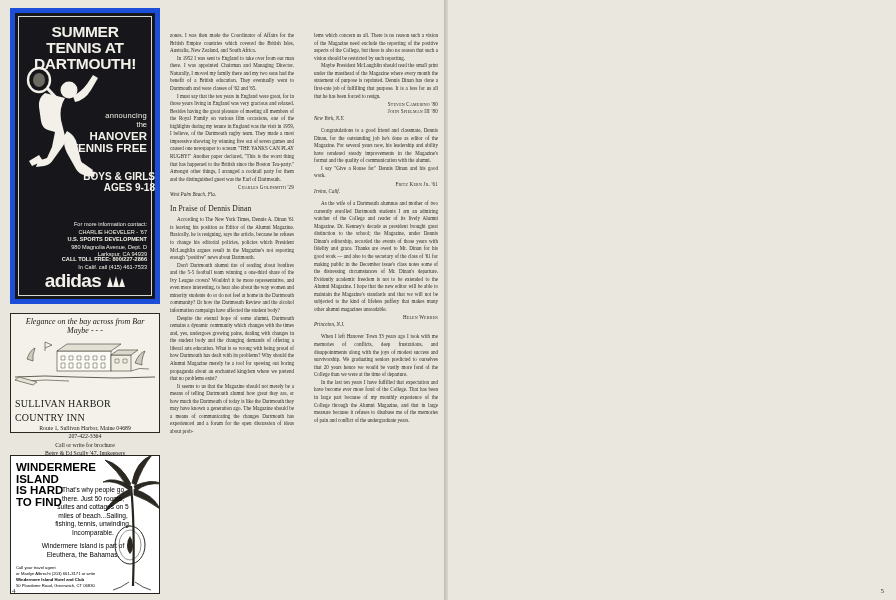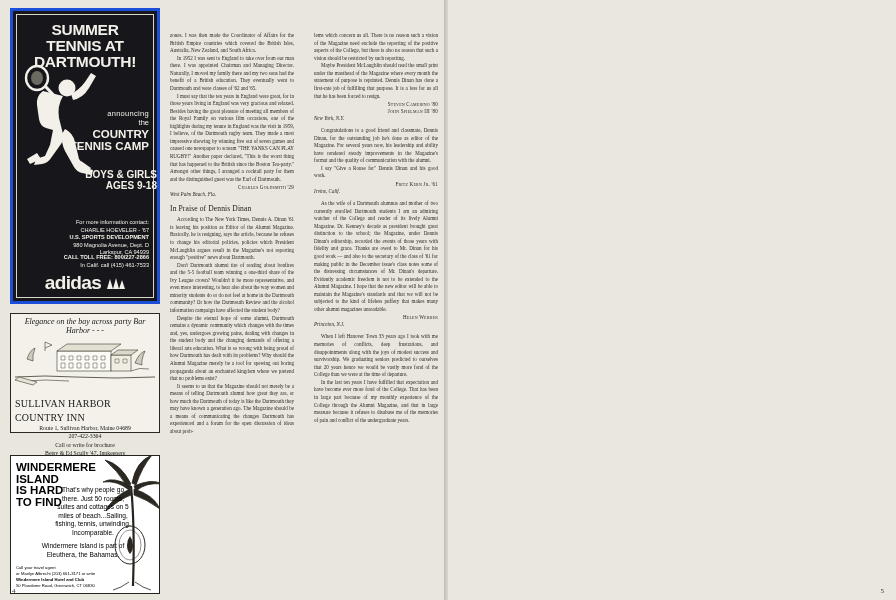--- a/index.html
+++ b/index.html
@@ -36,21 +36,21 @@
   .ad-col {
     position: absolute; left: 10px; top: 8px;
     width: 150px; height: 585px;
   }
   
   .ad-tennis {
     position: relative;
     width: 150px; height: 296px;
     background: #17161a;
     color: #f2f0e8;
-    border: 3px solid #1d4ed8;
+    border: 5px solid #1d4ed8;
     overflow: hidden;
   }
   .ad-tennis .inner {
     position: absolute; inset: 3px;
     border: 1.5px solid #d9d6cc;
     padding: 5px 6px;
   }
   .ad-tennis h1 {
     font-family: "Liberation Sans", sans-serif;
     font-weight: bold; font-size: 15.5px; line-height: 1.02;
@@ -220,21 +220,21 @@
             <path d="M52 37 q8 -4 14 -12 l6 -9 l5 3 l-7 12 q-6 10 -16 12 z"></path>
             <path d="M46 72 q8 4 10 13 l4 17 l7 9 l7 2 l-1 5 l-10 -2 q-5 -1 -8 -6 l-9 -16 q-4 -8 -3 -17 z"></path>
             <path d="M18 96 l-10 6 l3 5 l11 -5 z"></path>
             <path d="M62 104 l10 7 l-3 4 l-11 -6 z"></path>
             <ellipse cx="18" cy="21" rx="6" ry="7" fill="#6d6a62"></ellipse>
           </g>
         </svg>
         <div class="announce">
           <div class="a1">announcing</div>
           <div class="a2">the</div>
-          <div class="a3">COUNTRY TENNIS CAMP</div>
+          <div class="a3">HANOVER TENNIS FREE</div>
         </div>
         <div class="bg">
           <div>BOYS &amp; GIRLS</div>
           <div>AGES 9-18</div>
         </div>
         <div class="contact">
           <div>For more information contact:</div>
           <div>CHARLIE HOEVELER - '67</div>
           <div class="b">U.S. SPORTS DEVELOPMENT</div>
           <div>980 Magnolia Avenue, Dept. D</div>
@@ -249,21 +249,21 @@
               <g fill="#f2f0e8">
                 <path d="M2 12 L8 12 L5 2 Z"></path>
                 <path d="M8 12 L14 12 L11 1 Z"></path>
                 <path d="M14 12 L20 12 L17 3 Z"></path>
               </g>
             </svg>
         </div>
       </div>
 
       <div class="ad-sullivan">
-        <div class="tag">Elegance on the bay across party Bar Harbor - - -</div>
+        <div class="tag">Elegance on the bay across from Bar Maybe - - -</div>
         <svg class="sull-art" viewBox="0 0 140 54">
           <rect width="140" height="54" fill="#f3f1e9"></rect>
           <g stroke="#3b392f" stroke-width=".6" fill="none">
             <path d="M30 14 l0 -9 l7 3 l-7 3"></path>
             <rect x="42" y="14" width="54" height="20" fill="#fbfaf4"></rect>
             <path d="M42 14 l10 -7 l54 0 l-10 7 z" fill="#e2dfd3"></path>
             <rect x="96" y="18" width="20" height="16" fill="#f0ede2"></rect>
             <path d="M96 18 l7 -5 l20 0 l-7 5 z" fill="#dcd8cb"></path>
             <g stroke-width=".45">
               <path d="M46 19 h4 v4 h-4z M54 19 h4 v4 h-4z M62 19 h4 v4 h-4z M70 19 h4 v4 h-4z M78 19 h4 v4 h-4z M86 19 h4 v4 h-4z"></path>

